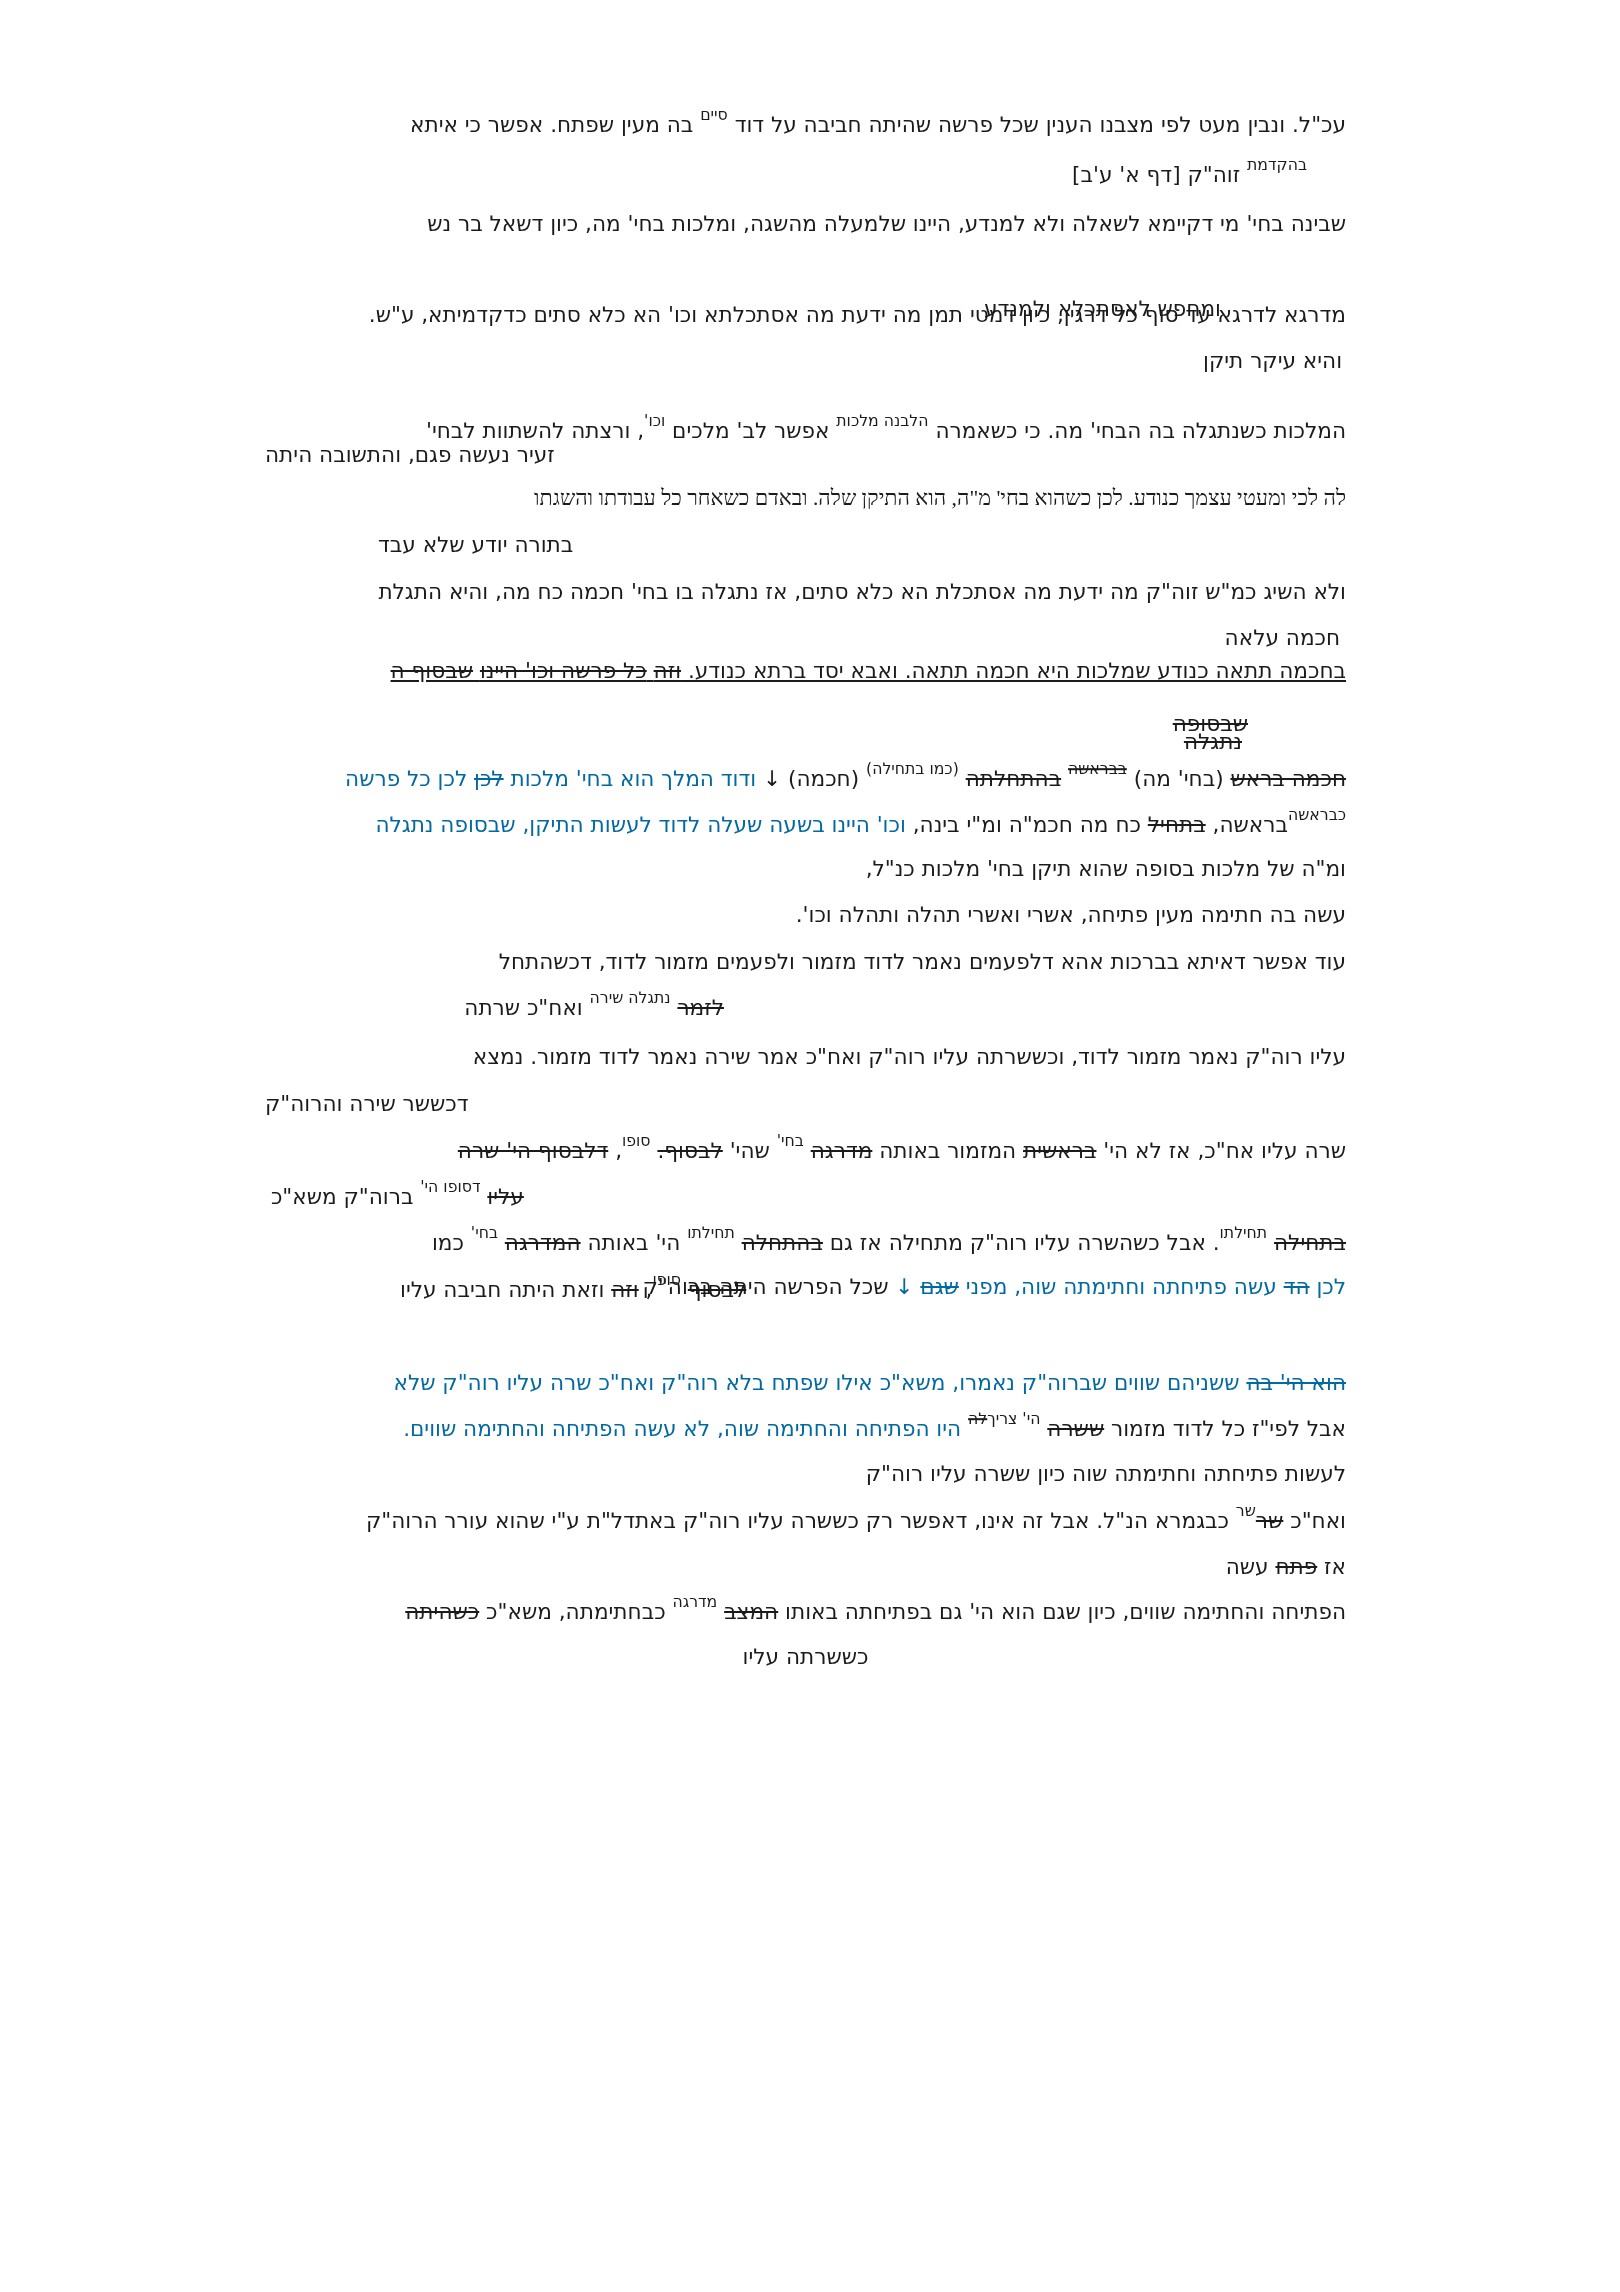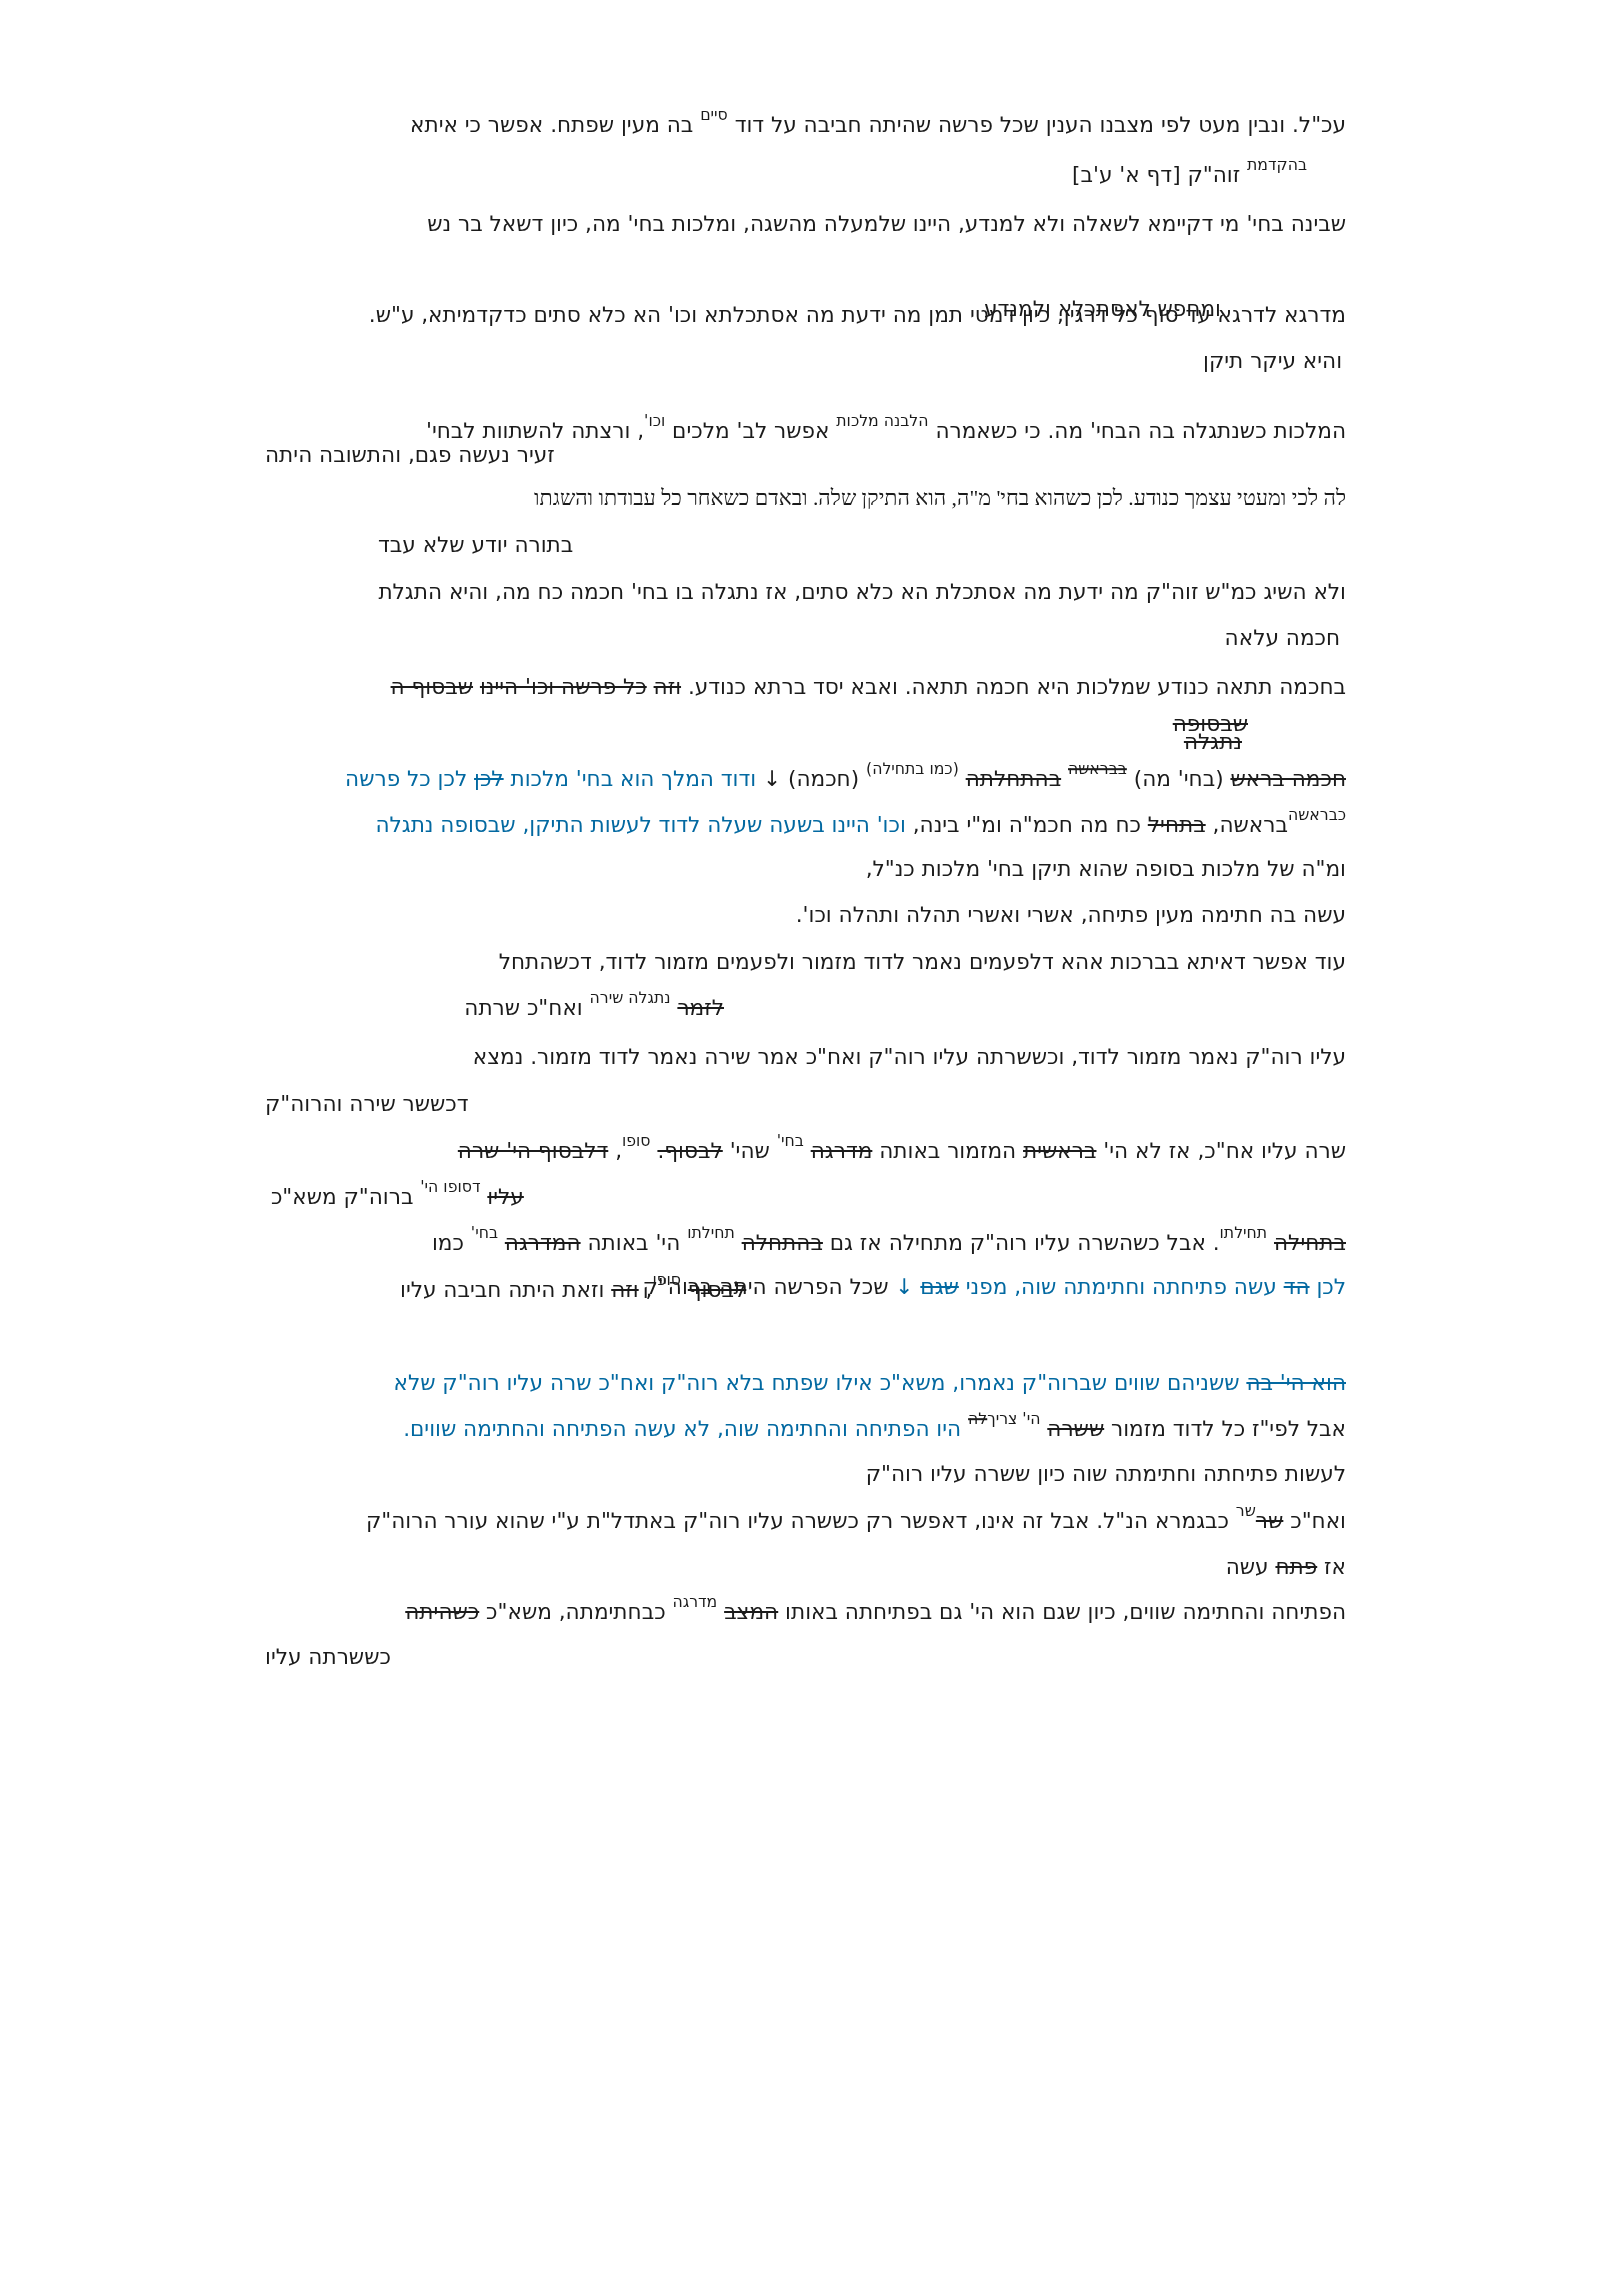--- a/index.html
+++ b/index.html
@@ -43,21 +43,21 @@
       <div class="line" style="top: 209px;"><span class="run">שבינה בחי' מי דקיימא לשאלה ולא למנדע, היינו שלמעלה מהשגה, ומלכות בחי' מה, כיון דשאל בר נש</span></div>
       <div class="line" style="top: 254px; padding-right: 125px; margin-top: 40px;"><span class="run">ומחפש לאסתכלא ולמנדע</span></div>
       <div class="line" style="top: 300px;"><span class="run">מדרגא לדרגא עד סוף כל דרגין, כיון דמטי תמן מה ידעת מה אסתכלתא וכו' הא כלא סתים כדקדמיתא, ע"ש.</span></div>
       <div class="line" style="top: 346px; padding-right: 3.9px;"><span class="run">והיא עיקר תיקן</span></div>
       <div class="line" style="top: 393px; margin-top: 23px;"><span class="run">המלכות כשנתגלה בה הבחי' מה. כי כשאמרה </span><span class="run sup">הלבנה מלכות</span><span class="run"> אפשר לב' מלכים </span><span class="run sup">וכו'</span><span class="run">, ורצתה להשתוות לבחי'</span></div>
       <div class="line left" style="top: 440px;"><span class="run">זעיר נעשה פגם, והתשובה היתה</span></div>
       <div class="line" style="top: 484px; font-family: Liberation Serif, serif;"><span class="run">לה לכי ומעטי עצמך כנודע. לכן כשהוא בחי' מ"ה, הוא התיקן שלה. ובאדם כשאחר כל עבודתו והשגתו</span></div>
       <div class="line left" style="top: 530px; padding-left: 113px;"><span class="run">בתורה יודע שלא עבד</span></div>
       <div class="line" style="top: 577px;"><span class="run">ולא השיג כמ"ש זוה"ק מה ידעת מה אסתכלת הא כלא סתים, אז נתגלה בו בחי' חכמה כח מה, והיא התגלת</span></div>
       <div class="line" style="top: 623px; padding-right: 5.9px;"><span class="run">חכמה עלאה</span></div>
-      <div class="line" style="top: 672px;"><span class="run">בחכמה תתאה כנודע שמלכות היא חכמה תתאה. ואבא יסד ברתא כנודע. </span><span class="run strike">וזה</span><span class="run"> </span><span class="run strike">כל פרשה וכו' היינו</span><span class="run"> </span><span class="run strike">שבסוף ה</span></div>
+      <div class="line" style="top: 656px; text-decoration: underline;"><span class="run">בחכמה תתאה כנודע שמלכות היא חכמה תתאה. ואבא יסד ברתא כנודע. </span><span class="run strike">וזה</span><span class="run"> </span><span class="run strike">כל פרשה וכו' היינו</span><span class="run"> </span><span class="run strike">שבסוף ה</span></div>
       <div class="line" style="top: 709px; padding-right: 98px;"><span class="run strike">שבסופה</span></div>
       <div class="line" style="top: 727px; padding-right: 104px;"><span class="run strike">נתגלה</span></div>
       <div class="line" style="top: 764px;"><span class="run strike">חכמה בראש</span><span class="run"> (בחי' מה) </span><span class="run sup strike">בבראשה</span><span class="run"> </span><span class="run strike">בהתחלתה</span><span class="run"> </span><span class="run sup">(כמו בתחילה)</span><span class="run"> (חכמה) ↓ </span><span class="run red">ודוד המלך הוא בחי' מלכות </span><span class="run red strike">לכן</span><span class="run red"> לכן כל פרשה</span></div>
       <div class="line" style="top: 810px;"><span class="run sup">כבראשה</span><span class="run">בראשה, </span><span class="run strike">בתחיל</span><span class="run"> כח מה חכמ"ה ומ"י בינה, </span><span class="run red">וכו' היינו בשעה שעלה לדוד לעשות התיקן, שבסופה נתגלה</span></div>
       <div class="line" style="top: 854px;"><span class="run">ומ"ה של מלכות בסופה שהוא תיקן בחי' מלכות כנ"ל,</span></div>
       <div class="line" style="top: 900px;"><span class="run">עשה בה חתימה מעין פתיחה, אשרי ואשרי תהלה ותהלה וכו'.</span></div>
       <div class="line" style="top: 947px;"><span class="run">עוד אפשר דאיתא בברכות אהא דלפעמים נאמר לדוד מזמור ולפעמים מזמור לדוד, דכשהתחל</span></div>
       <div class="line" style="top: 993px; padding-right: 622px;"><span class="run strike">לזמר</span><span class="run"> </span><span class="run sup">נתגלה שירה</span><span class="run"> ואח"כ שרתה</span></div>
       <div class="line" style="top: 1042px;"><span class="run">עליו רוה"ק נאמר מזמור לדוד, וכששרתה עליו רוה"ק ואח"כ אמר שירה נאמר לדוד מזמור. נמצא</span></div>
       <div class="line left" style="top: 1089px;"><span class="run">דכששר שירה והרוה"ק</span></div>
@@ -65,16 +65,16 @@
       <div class="line left" style="top: 1182px; padding-left: 5.9px;"><span class="run strike">עליו</span><span class="run"> </span><span class="run sup">דסופו הי'</span><span class="run"> ברוה"ק משא"כ</span></div>
       <div class="line" style="top: 1228px;"><span class="run strike">בתחילה</span><span class="run"> </span><span class="run sup">תחילתו</span><span class="run">. אבל כשהשרה עליו רוה"ק מתחילה אז גם </span><span class="run strike">בהתחלה</span><span class="run"> </span><span class="run sup">תחילתו</span><span class="run"> הי' באותה </span><span class="run strike">המדרגה</span><span class="run"> </span><span class="run sup">בחי'</span><span class="run"> כמו</span></div>
       <div class="line left" style="top: 1275px; padding-left: 135px;"><span class="run strike">לבסוף</span><span class="run"> </span><span class="run sup">סופו</span><span class="run">, </span><span class="run strike">וזה</span><span class="run"> וזאת היתה חביבה עליו</span></div>
       <div class="line" style="top: 1252px; margin-top: 20px;"><span class="run red">לכן </span><span class="run red strike">הד</span><span class="run red"> עשה פתיחתה וחתימתה שוה, מפני </span><span class="run red strike">שגם</span><span class="run red"> ↓ </span><span class="run">שכל הפרשה היתה ברוה"ק</span></div>
       <div class="line" style="top: 1368px;"><span class="run red strike">הוא הי' בה</span><span class="run red"> ששניהם שווים שברוה"ק נאמרו, משא"כ אילו שפתח בלא רוה"ק ואח"כ שרה עליו רוה"ק שלא</span></div>
       <div class="line" style="top: 1414px;"><span class="run">אבל לפי"ז כל לדוד מזמור </span><span class="run strike">ששרה</span><span class="run"> </span><span class="run sup">הי' צריך </span><span class="run sup strike">לה</span><span class="run"> </span><span class="run red">היו הפתיחה והחתימה שוה, לא עשה הפתיחה והחתימה שווים.</span></div>
       <div class="line" style="top: 1459px;"><span class="run">לעשות פתיחתה וחתימתה שוה כיון ששרה עליו רוה"ק</span></div>
       <div class="line" style="top: 1506px;"><span class="run">ואח"כ </span><span class="run strike">שר</span><span class="run sup">שר</span><span class="run"> כבגמרא הנ"ל. אבל זה אינו, דאפשר רק כששרה עליו רוה"ק באתדל"ת ע"י שהוא עורר הרוה"ק</span></div>
       <div class="line" style="top: 1552px;"><span class="run">אז </span><span class="run strike">פתח</span><span class="run"> עשה</span></div>
       <div class="line" style="top: 1597px;"><span class="run">הפתיחה והחתימה שווים, כיון שגם הוא הי' גם בפתיחתה באותו </span><span class="run strike">המצב</span><span class="run"> </span><span class="run sup">מדרגה</span><span class="run"> כבחתימתה, משא"כ </span><span class="run strike">כשהיתה</span></div>
-      <div class="line left" style="top: 1642px;"><span class="run">כששרתה עליו</span></div>
+      <div class="line left" style="top: 1642px; text-align: center;"><span class="run">כששרתה עליו</span></div>
     </div>
 </div>
 
 
 </body></html>

